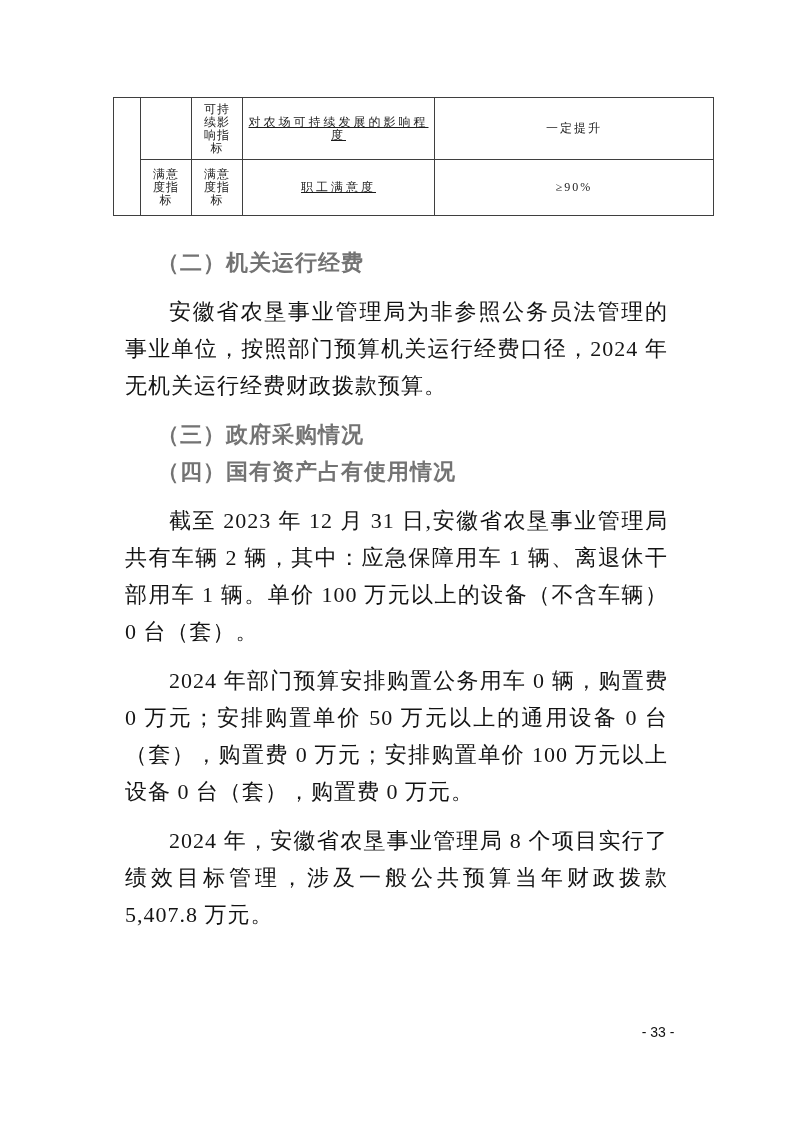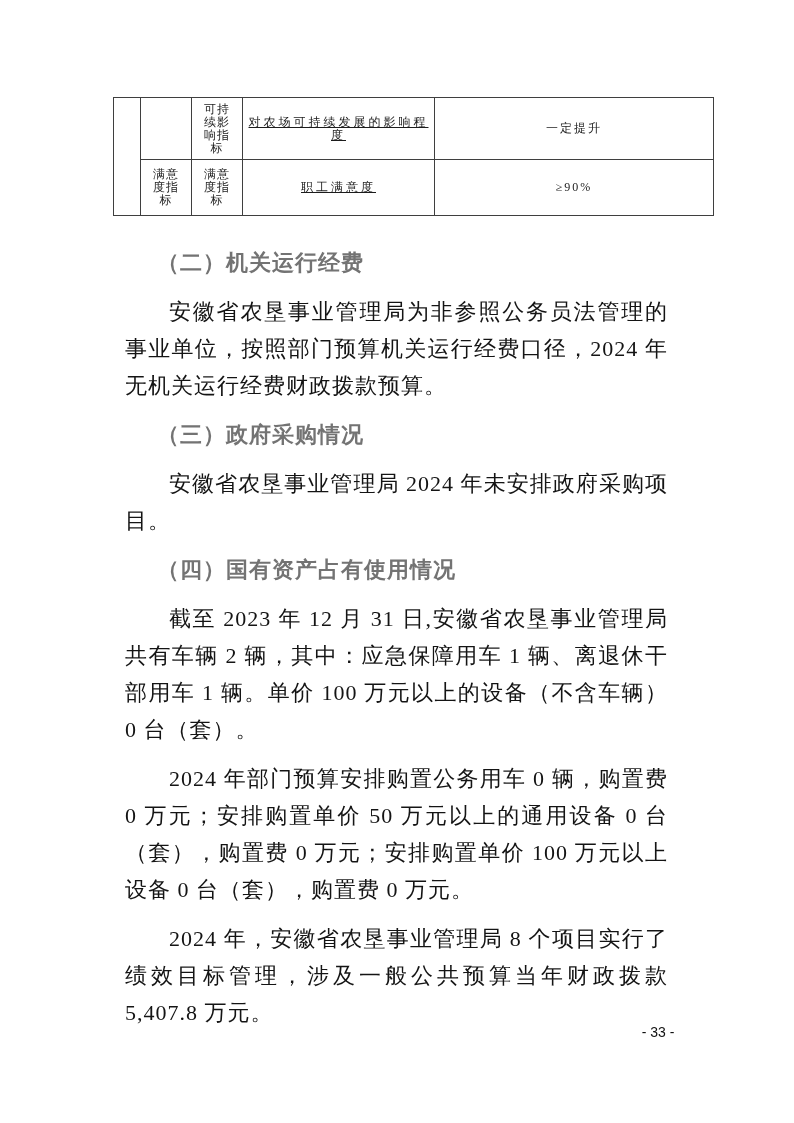--- a/index.html
+++ b/index.html
@@ -112,21 +112,20 @@
       </tr>
     </tbody>
   </table>
 
   <div class="content">
 
     <h2 class="section-heading">（二）机关运行经费</h2>
     <p class="body-para">安徽省农垦事业管理局为非参照公务员法管理的事业单位，按照部门预算机关运行经费口径，2024 年无机关运行经费财政拨款预算。</p>
 
     <h2 class="section-heading">（三）政府采购情况</h2>
-    <p class="body-para">安徽省农垦事业管理局 2024 年未安排政府采购项目。</p>
 
     <h2 class="section-heading">（四）国有资产占有使用情况</h2>
     <p class="body-para">截至 2023 年 12 月 31 日,安徽省农垦事业管理局共有车辆 2 辆，其中：应急保障用车 1 辆、离退休干部用车 1 辆。单价 100 万元以上的设备（不含车辆）0 台（套）。</p>
     <p class="body-para">2024 年部门预算安排购置公务用车 0 辆，购置费 0 万元；安排购置单价 50 万元以上的通用设备 0 台（套），购置费 0 万元；安排购置单价 100 万元以上设备 0 台（套），购置费 0 万元。</p>
 
     <p class="body-para">2024 年，安徽省农垦事业管理局 8 个项目实行了绩效目标管理，涉及一般公共预算当年财政拨款 5,407.8 万元。</p>
 
   </div>
 
   <div class="page-num">- 33 -</div>

